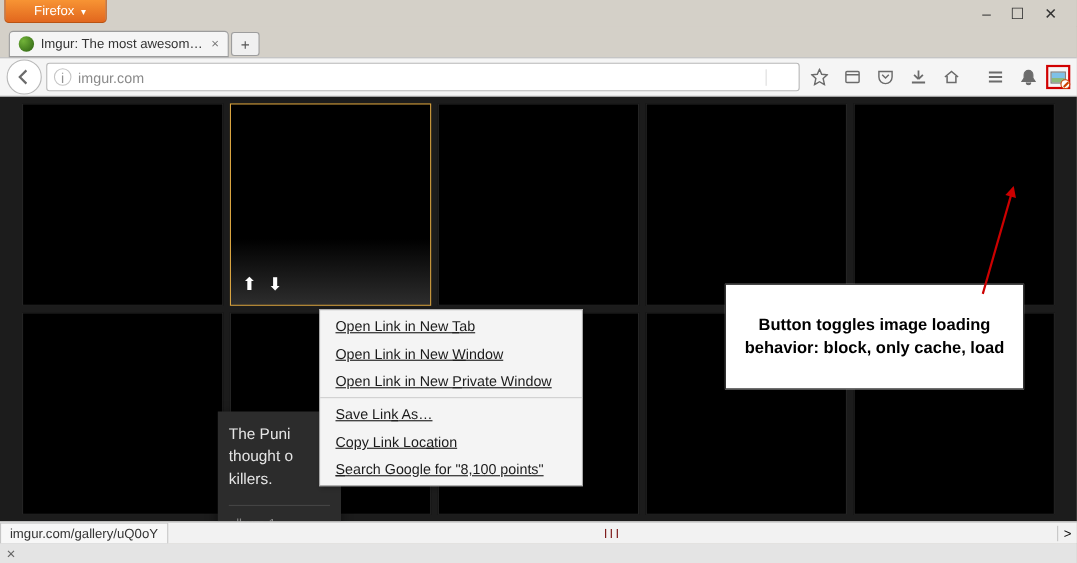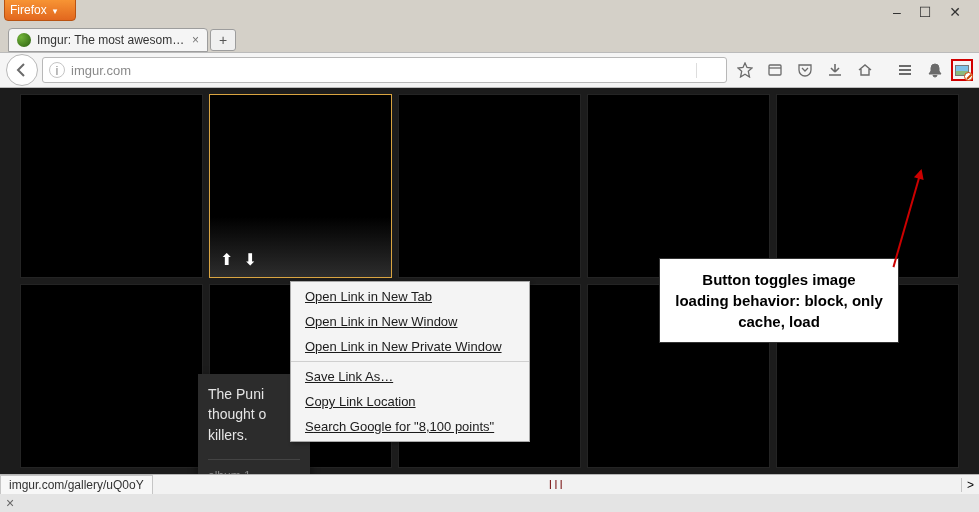--- a/index.html
+++ b/index.html
@@ -1,21 +1,21 @@
 <!DOCTYPE html>
 <html><head>
 <meta charset="utf-8">
 <style>
   * { box-sizing: border-box; margin: 0; padding: 0; font-family: "Segoe UI", Tahoma, sans-serif; }
   body { width: 979px; height: 512px; background: #d4d0c8; overflow: hidden; position: relative; }
 
   
   .titlebar { height: 24px; background: #d4d0c8; display: flex; justify-content: space-between; align-items: flex-start; }
   .titlebar-left { display:flex; }
-  .firefox-menu { background: linear-gradient(#f79434,#e2671e); border:1px solid #b95312; border-radius:0 0 4px 4px; color:#fff; font-size:12px; padding:3px 18px 3px 5px; margin-left:4px; position:relative; top:-1px; cursor:pointer; }
+  .firefox-menu { background: linear-gradient(#f79434,#e2671e); border:1px solid #b95312; border-radius:0 0 4px 4px; color:#fff; font-size:12px; padding:3px 18px 3px 26px; margin-left:4px; position:relative; top:-1px; cursor:pointer; }
   .firefox-menu::after { content:"▾"; font-size:9px; margin-left:6px; }
   .win-controls { display:flex; gap:18px; padding:4px 18px 0 0; }
   .win-controls span { font-size:14px; font-family: Arial; cursor:pointer; color:#333; }
 
   
   .tabstrip { height:28px; display:flex; align-items:flex-end; padding-left:8px; gap:2px; background:#d4d0c8; }
   .tab { display:flex; align-items:center; gap:6px; height:24px; background:#f5f5f5; border:1px solid #9d9d9d; border-radius:4px 4px 0 0; padding:0 8px; font-size:12px; cursor:pointer; max-width:200px; }
   .tab .favicon { width:14px; height:14px; border-radius:50%; background:radial-gradient(circle at 30% 30%, #72b339, #2a5f10); flex-shrink:0; }
   .tab-title { white-space:nowrap; overflow:hidden; text-overflow:ellipsis; flex:1; color:#333; }
   .tab-close { color:#777; font-size:12px; cursor:pointer; }
@@ -49,21 +49,21 @@
   .caption { position:absolute; left:198px; top:286px; width:112px; background:#2c2c2c; color:#e5e5e5; font-size:14px; line-height:1.45; padding:10px 10px 6px 10px; border-radius:0 0 3px 3px; box-shadow:0 3px 10px rgba(0,0,0,.5); }
   .caption .meta { margin-top:14px; padding-top:8px; border-top:1px solid #444; color:#888; font-size:12px; white-space:nowrap; overflow:hidden; }
 
   
   .ctxmenu { position:absolute; left:290px; top:193px; width:240px; background:#f4f4f4; border:1px solid #a9a9a9; box-shadow:2px 2px 4px rgba(0,0,0,.3); font-size:13px; color:#1b1b1b; padding:2px 0;text-decoration:underline; }
   .ctxmenu .item { padding:5px 14px; cursor:default; }
   .ctxmenu .item u { text-decoration:underline; }
   .ctxmenu hr { border:none; border-top:1px solid #cfcfcf; margin:2px 0; }
 
   
-  .callout { position:absolute; left:659px; top:170px; width:240px; background:#fff; border:1px solid #333; padding:10px 14px; font-size:15px; color:#000; text-align:center; font-weight:600; line-height:1.4; }
+  .callout { position:absolute; left:659px; top:170px; width:272px; background:#fff; border:1px solid #333; padding:26px 14px; font-size:15px; color:#000; text-align:center; font-weight:600; line-height:1.4; }
   .arrow-line { position:absolute; left:920px; top:83px; width:2px; height:100px; background:#c00; transform-origin: top; transform: rotate(16deg); }
   .arrow-line::before { content:""; position:absolute; top:-2px; left:-4px; border-left:5px solid transparent; border-right:5px solid transparent; border-bottom:10px solid #c00; }
 
   
   .statusbar { position:absolute; left:0; right:0; bottom:18px; height:20px; background:#f2f2f2; border-top:1px solid #b5b5b5; display:flex; align-items:center; font-size:12px; }
   .status-text { padding:2px 8px; border:1px solid #c5c5c5; background:#f7f7f7; color:#333; }
   .status-middle { flex:1; display:flex; justify-content:center; color:#7f1d1d; letter-spacing:2px; }
   .scroll-right { width:18px; text-align:center; border-left:1px solid #c5c5c5; cursor:pointer; }
   .grip { position:absolute; left:0; bottom:0; height:18px; width:100%; background:#e4e4e4; display:flex; align-items:center; }
   .grip span { padding:0 6px; color:#666; font-size:14px; cursor:pointer; }

